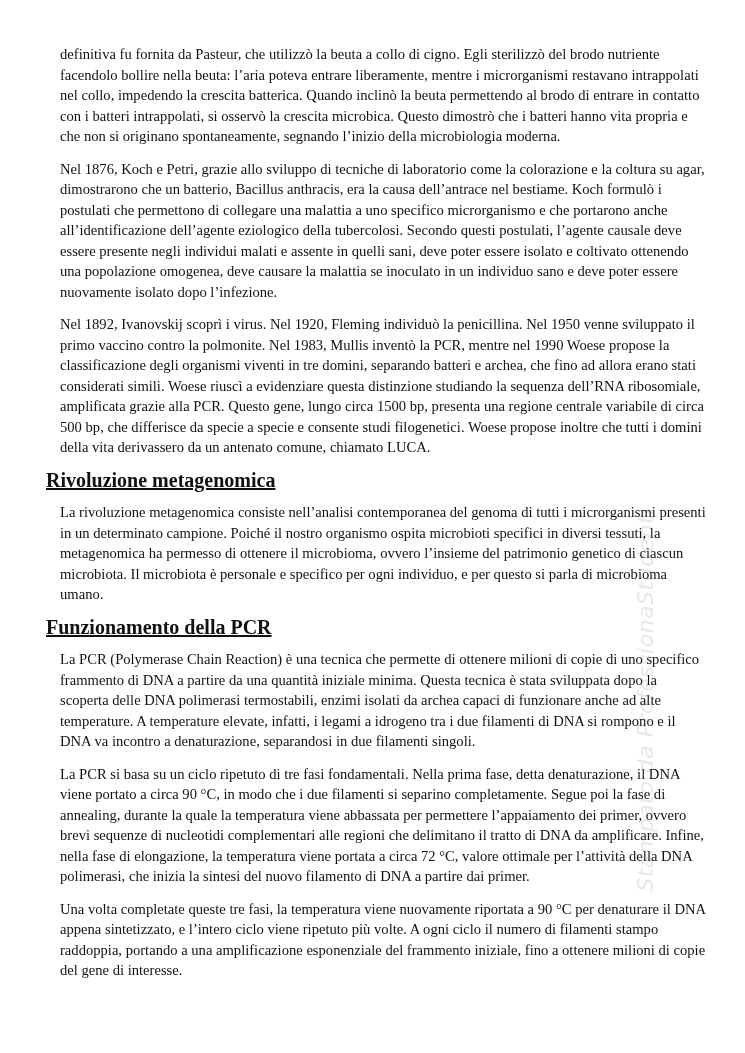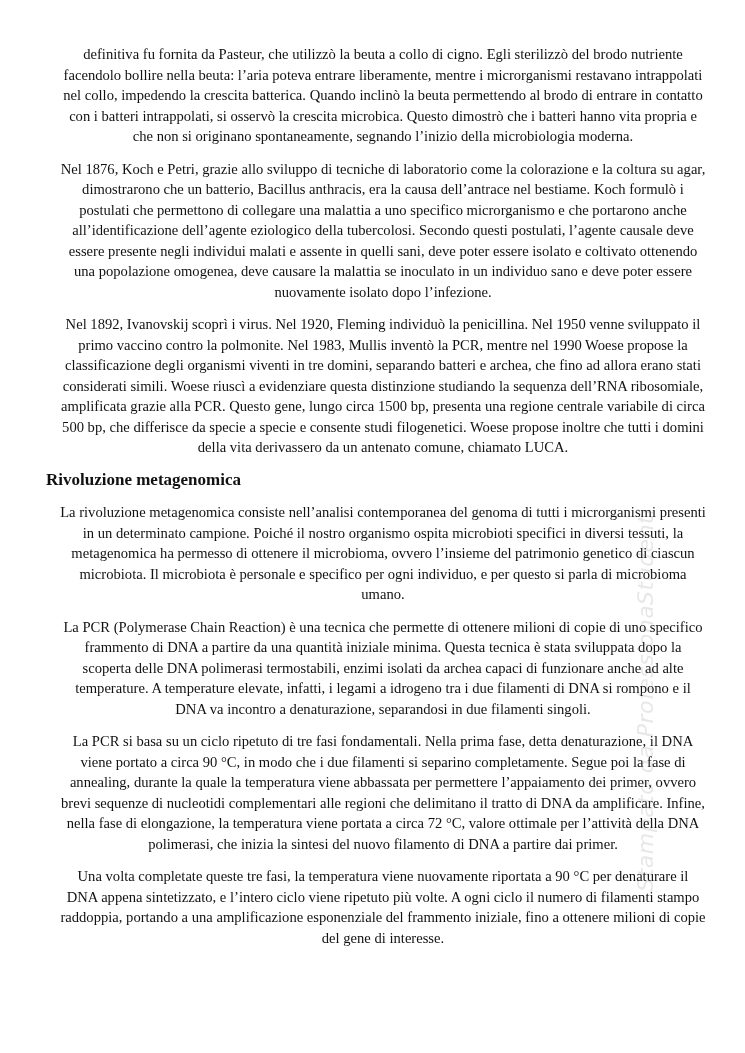--- a/index.html
+++ b/index.html
@@ -2,22 +2,22 @@
 <html><head>
 <meta charset="utf-8">
 <style>
   html, body { margin: 0; padding: 0; background: #ffffff; }
   body { width: 745px; height: 1053px; position: relative; overflow: hidden; }
   .page {
     position: absolute; left: 46px; top: 44px; width: 660px;
     font-family: "Liberation Serif", "DejaVu Serif", serif;
     font-size: 14.6px; line-height: 20.5px; color: #111111;
   }
-  .page p { margin: 0 0 12px 14px; text-align: center; }
-  .page h3 { margin: 12px 0 12px 0; font-size: 17px; font-weight: bold; line-height: 20.5px; }
+  .page p { margin: 0 0 12px 14px; }
+  .page h3 { margin: 12px 0 12px 0; font-size: 20px; font-weight: bold; line-height: 20.5px; text-decoration: underline; }
   b { font-weight: normal; }
   .watermark {
     position: absolute; left: 645px; top: 700px;
     transform: translate(-50%, -50%) rotate(-90deg);
     white-space: nowrap;
     font-family: "DejaVu Sans", sans-serif; font-style: italic;
     font-size: 22px; color: rgba(120,120,120,0.18);
     letter-spacing: 0.5px; pointer-events: none;
   }
 </style>
@@ -36,20 +36,21 @@
   <p>
     <span>Nel </span><b>1892</b><span>, Ivanovskij scoprì i virus. Nel </span><b>1920</b><span>, Fleming individuò la penicillina. Nel </span><b>1950</b><span> venne sviluppato il primo vaccino contro la polmonite. Nel </span><b>1983</b><span>, Mullis inventò la PCR, mentre nel </span><b>1990</b><span> Woese propose la classificazione degli organismi viventi in tre domini, separando batteri e archea, che fino ad allora erano stati considerati simili. Woese riuscì a evidenziare questa distinzione studiando la sequenza dell’RNA ribosomiale, amplificata grazie alla PCR. Questo gene, lungo circa 1500 bp, presenta una regione centrale variabile di circa 500 bp, che differisce da specie a specie e consente studi filogenetici. Woese propose inoltre che tutti i domini della vita derivassero da un antenato comune, chiamato LUCA.</span>
   </p>
 
   <h3>Rivoluzione metagenomica</h3>
 
   <p>
     <span>La rivoluzione metagenomica consiste nell’analisi contemporanea del genoma di tutti i microrganismi presenti in un determinato campione. Poiché il nostro organismo ospita microbioti specifici in diversi tessuti, la metagenomica ha permesso di ottenere il microbioma, ovvero l’insieme del patrimonio genetico di ciascun microbiota. Il microbiota è personale e specifico per ogni individuo, e per questo si parla di microbioma umano.</span>
   </p>
 
+  <h3>Funzionamento della PCR</h3>
 
   <p>
     <span>La </span><b>PCR (Polymerase Chain Reaction)</b><span> è una tecnica che permette di ottenere milioni di copie di uno specifico frammento di DNA a partire da una quantità iniziale minima. Questa tecnica è stata sviluppata dopo la scoperta delle DNA polimerasi termostabili, enzimi isolati da archea capaci di funzionare anche ad alte temperature. A temperature elevate, infatti, i legami a idrogeno tra i due filamenti di DNA si rompono e il DNA va incontro a denaturazione, separandosi in due filamenti singoli.</span>
   </p>
 
   <p>
     <span>La PCR si basa su un ciclo ripetuto di tre fasi fondamentali. Nella prima fase, detta denaturazione, il DNA viene portato a circa 90 °C, in modo che i due filamenti si separino completamente. Segue poi la fase di annealing, durante la quale la temperatura viene abbassata per permettere l’appaiamento dei primer, ovvero brevi sequenze di nucleotidi complementari alle regioni che delimitano il tratto di DNA da amplificare. Infine, nella fase di elongazione, la temperatura viene portata a circa 72 °C, valore ottimale per l’attività della DNA polimerasi, che inizia la sintesi del nuovo filamento di DNA a partire dai primer.</span>
   </p>
 
   <p>

